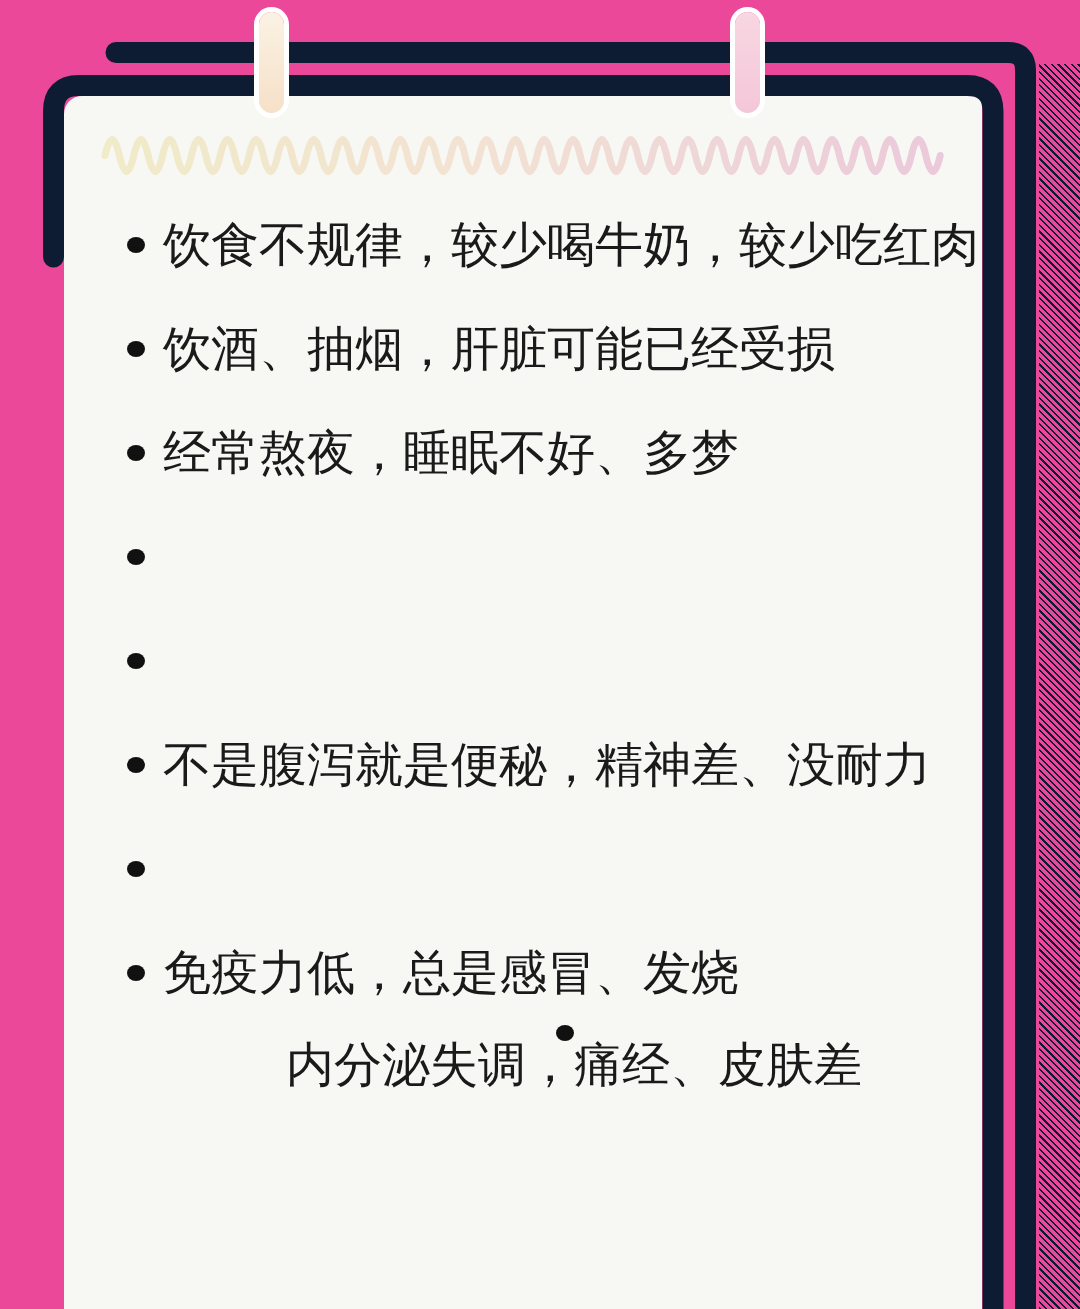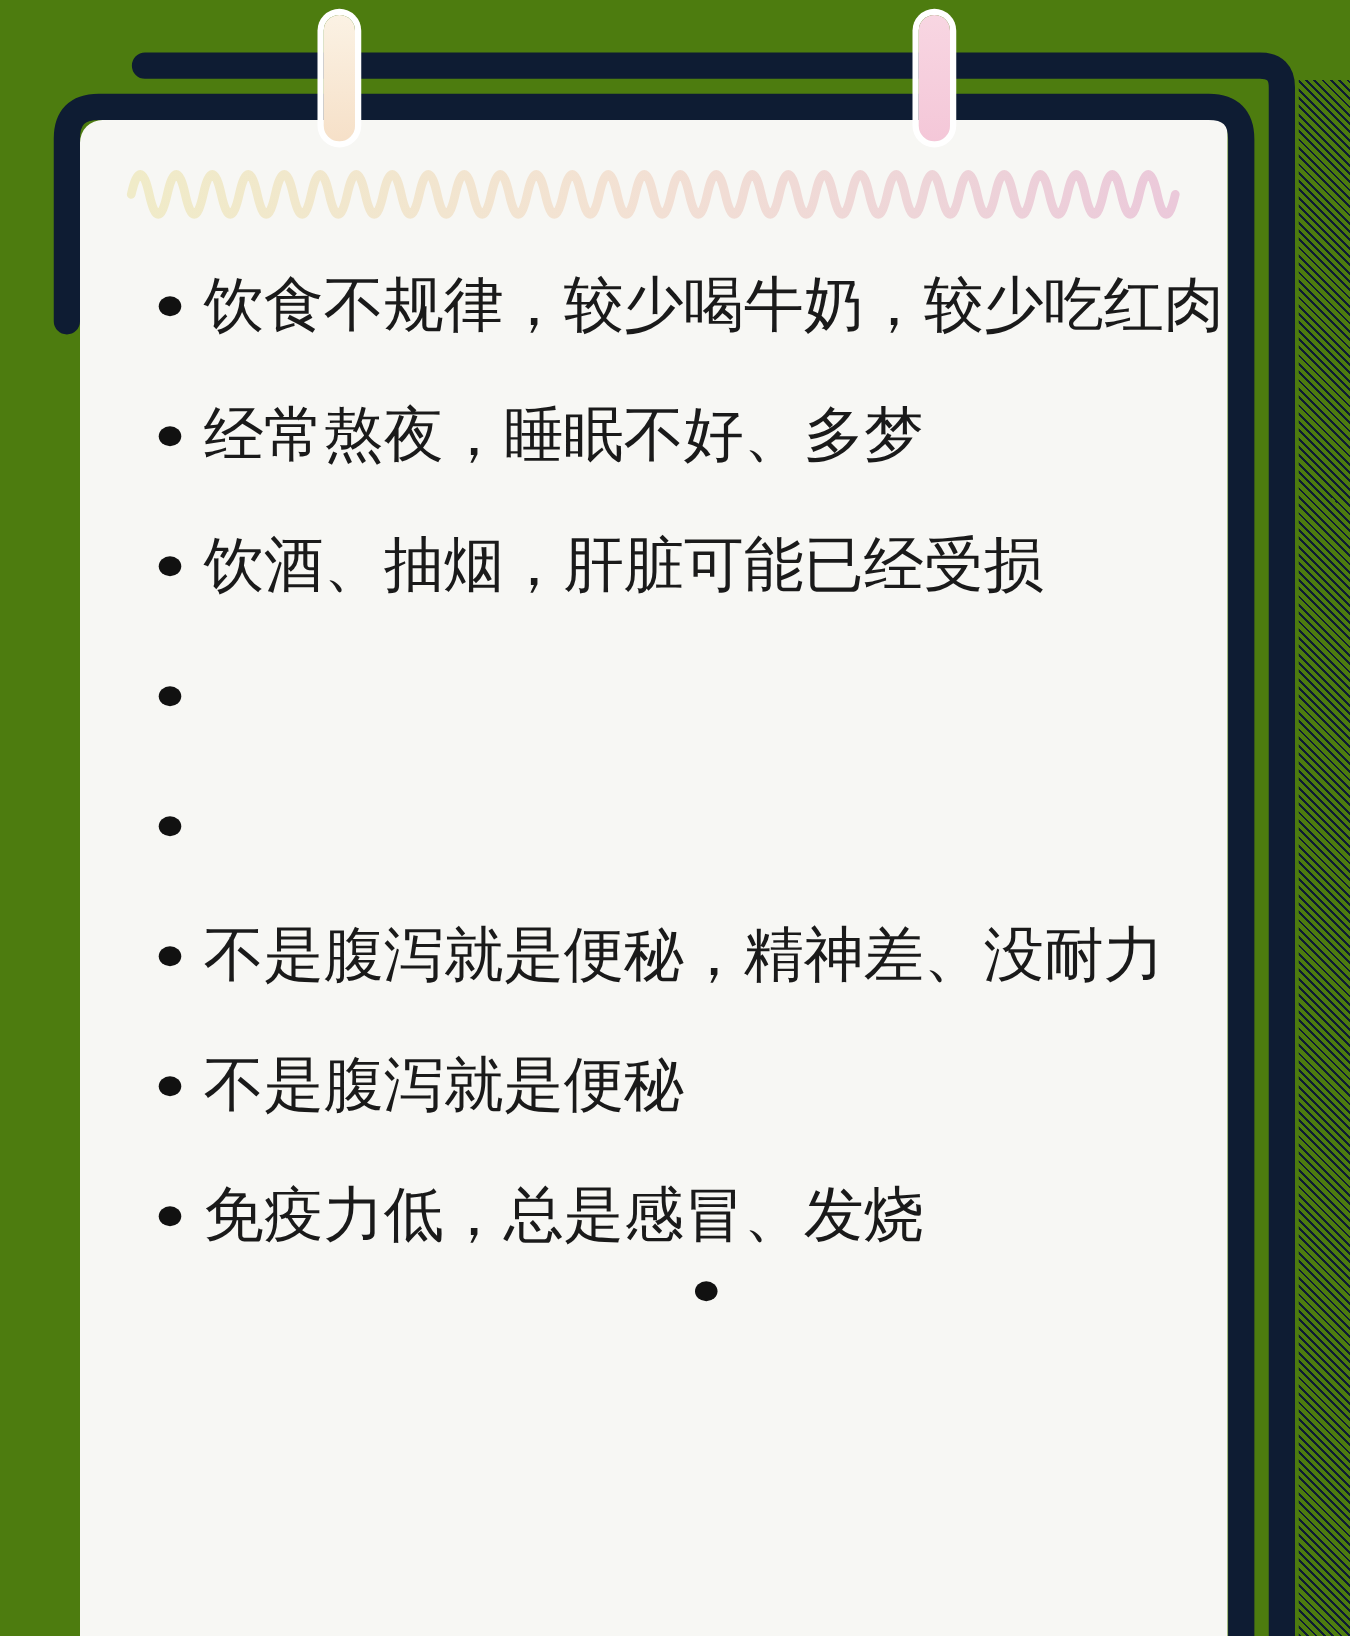--- a/index.html
+++ b/index.html
@@ -1,18 +1,18 @@
 <!DOCTYPE html>
 <html><head>
 <meta charset="utf-8">
 <style>
   html,body{margin:0;padding:0;background:#ffffff;}
   .canvas{
     position:relative;width:1080px;height:1309px;overflow:hidden;
-    background:#4d7c0f;font-family:"Liberation Sans",sans-serif;
+    background:#ec4899;font-family:"Liberation Sans",sans-serif;
   }
   
   .card-bg{
     position:absolute;left:64px;top:96px;width:918px;height:1213px;
     background:#f7f7f4;border-top-left-radius:18px;
   }
   
   .frame-svg{position:absolute;left:0;top:0;width:1080px;height:1309px;}
   
   .hatch{
@@ -75,42 +75,42 @@
   <div class="clip peach"></div>
   <div class="clip pink"></div>
 
   <ul class="list">
     <li>
       <span class="bullet"></span>
       <span class="item-text">饮食不规律，较少喝牛奶，较少吃红肉</span>
     </li>
     <li>
       <span class="bullet"></span>
-      <span class="item-text">经常熬夜，睡眠不好、多梦</span>
+      <span class="item-text">饮酒、抽烟，肝脏可能已经受损</span>
     </li>
     <li>
       <span class="bullet"></span>
-      <span class="item-text">饮酒、抽烟，肝脏可能已经受损</span>
+      <span class="item-text">经常熬夜，睡眠不好、多梦</span>
     </li>
     <li>
       <span class="bullet"></span>
     </li>
     <li>
       <span class="bullet"></span>
     </li>
     <li>
       <span class="bullet"></span>
       <span class="item-text">不是腹泻就是便秘，精神差、没耐力</span>
     </li>
     <li>
       <span class="bullet"></span>
-      <span class="item-text">不是腹泻就是便秘</span>
     </li>
     <li>
       <span class="bullet"></span>
       <span class="item-text">免疫力低，总是感冒、发烧</span>
     </li>
     <li>
       <span class="bullet"></span>
+      <span class="item-text">内分泌失调，痛经、皮肤差</span>
     </li>
   </ul>
 
 </div>
 
 </body></html>

